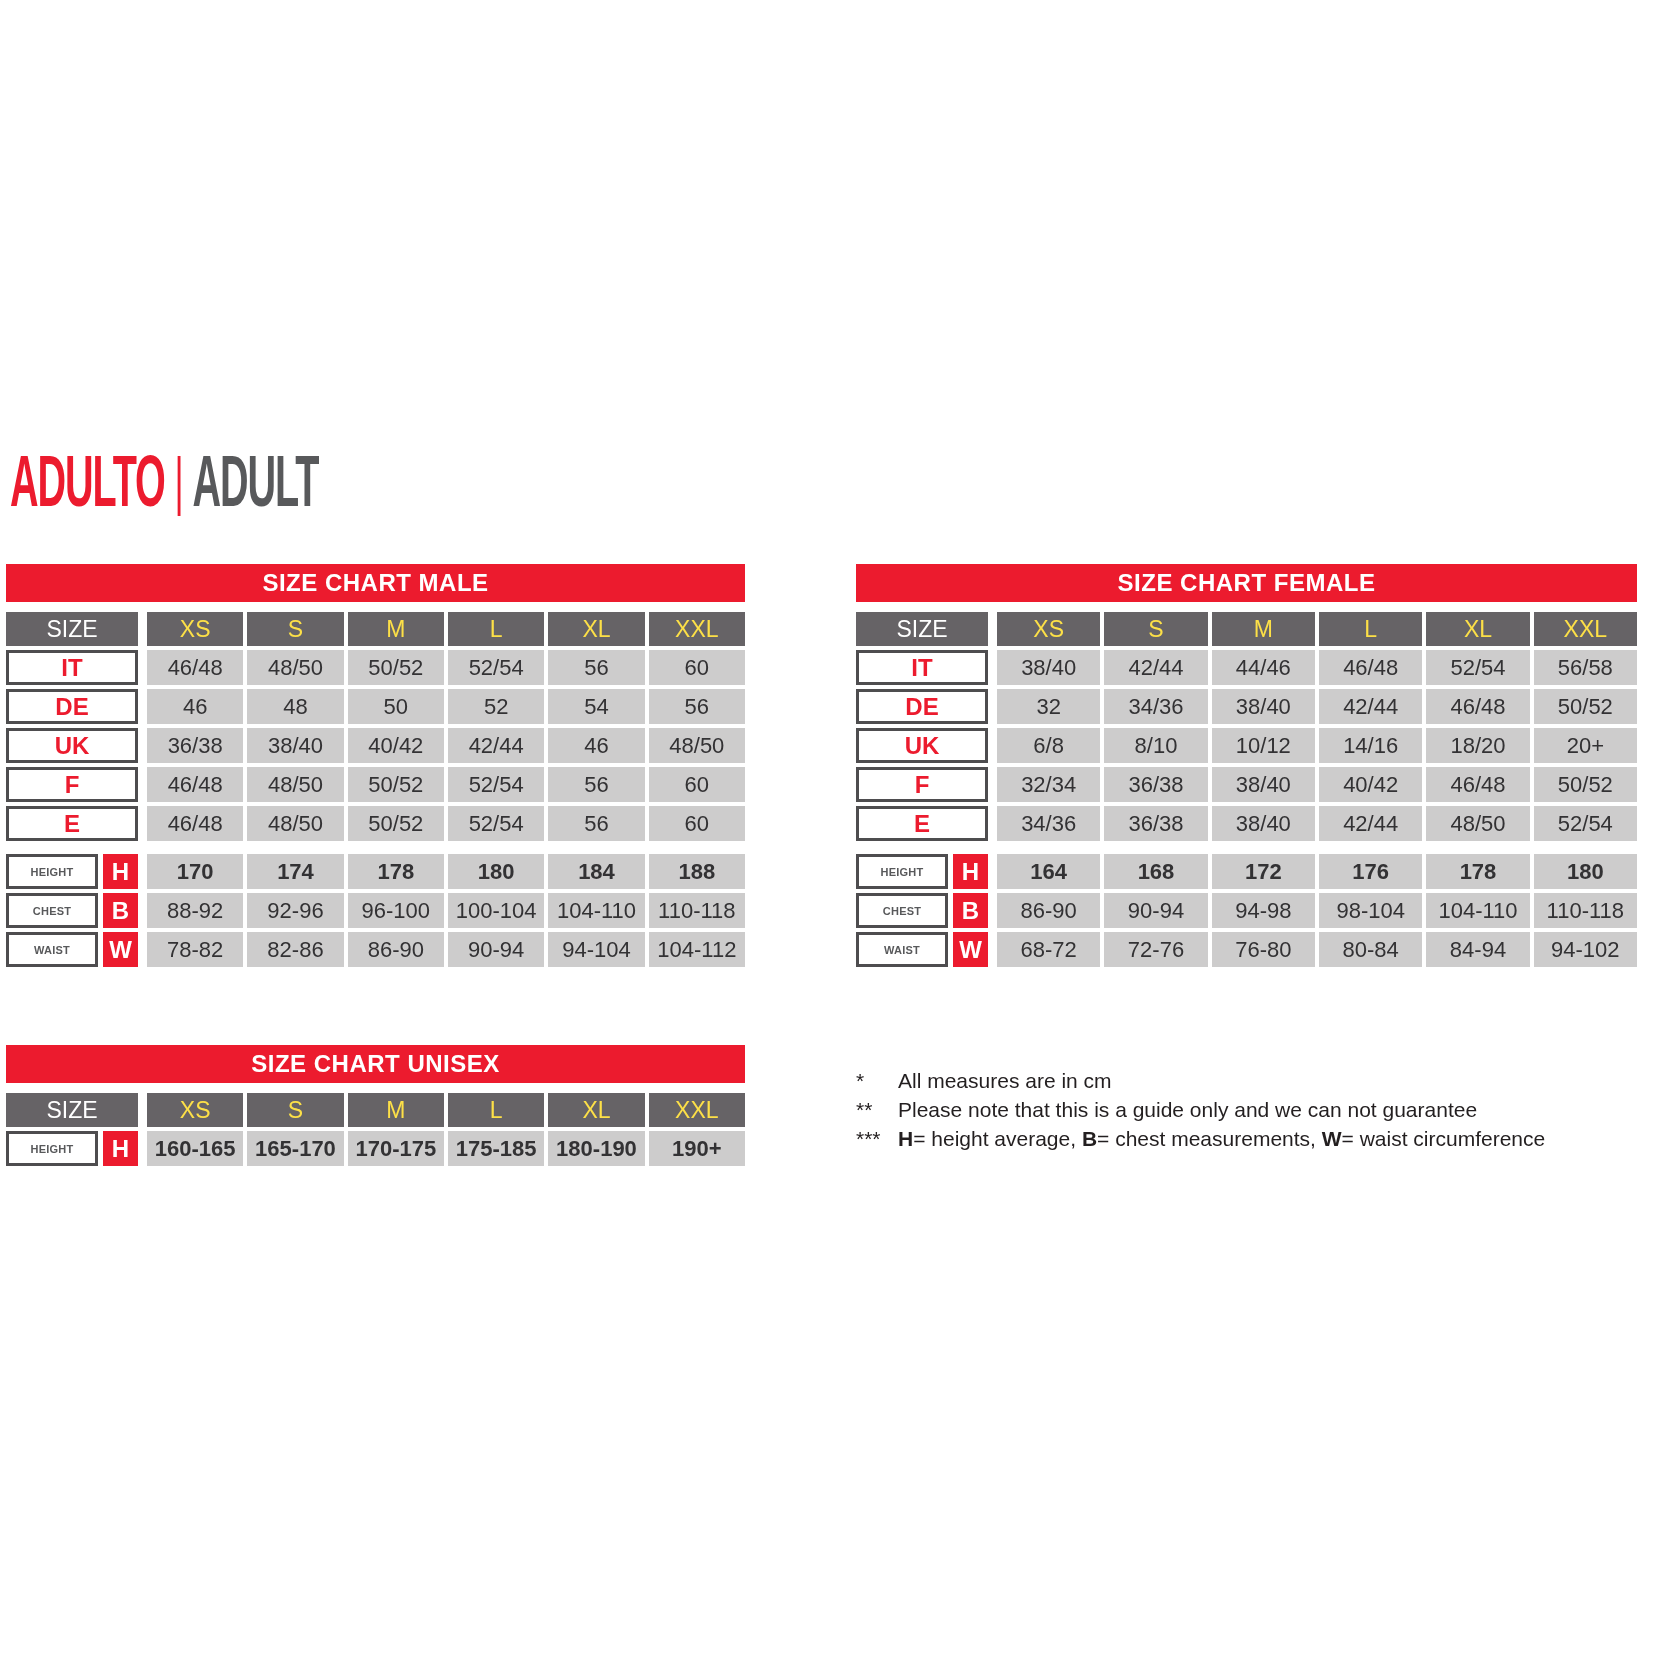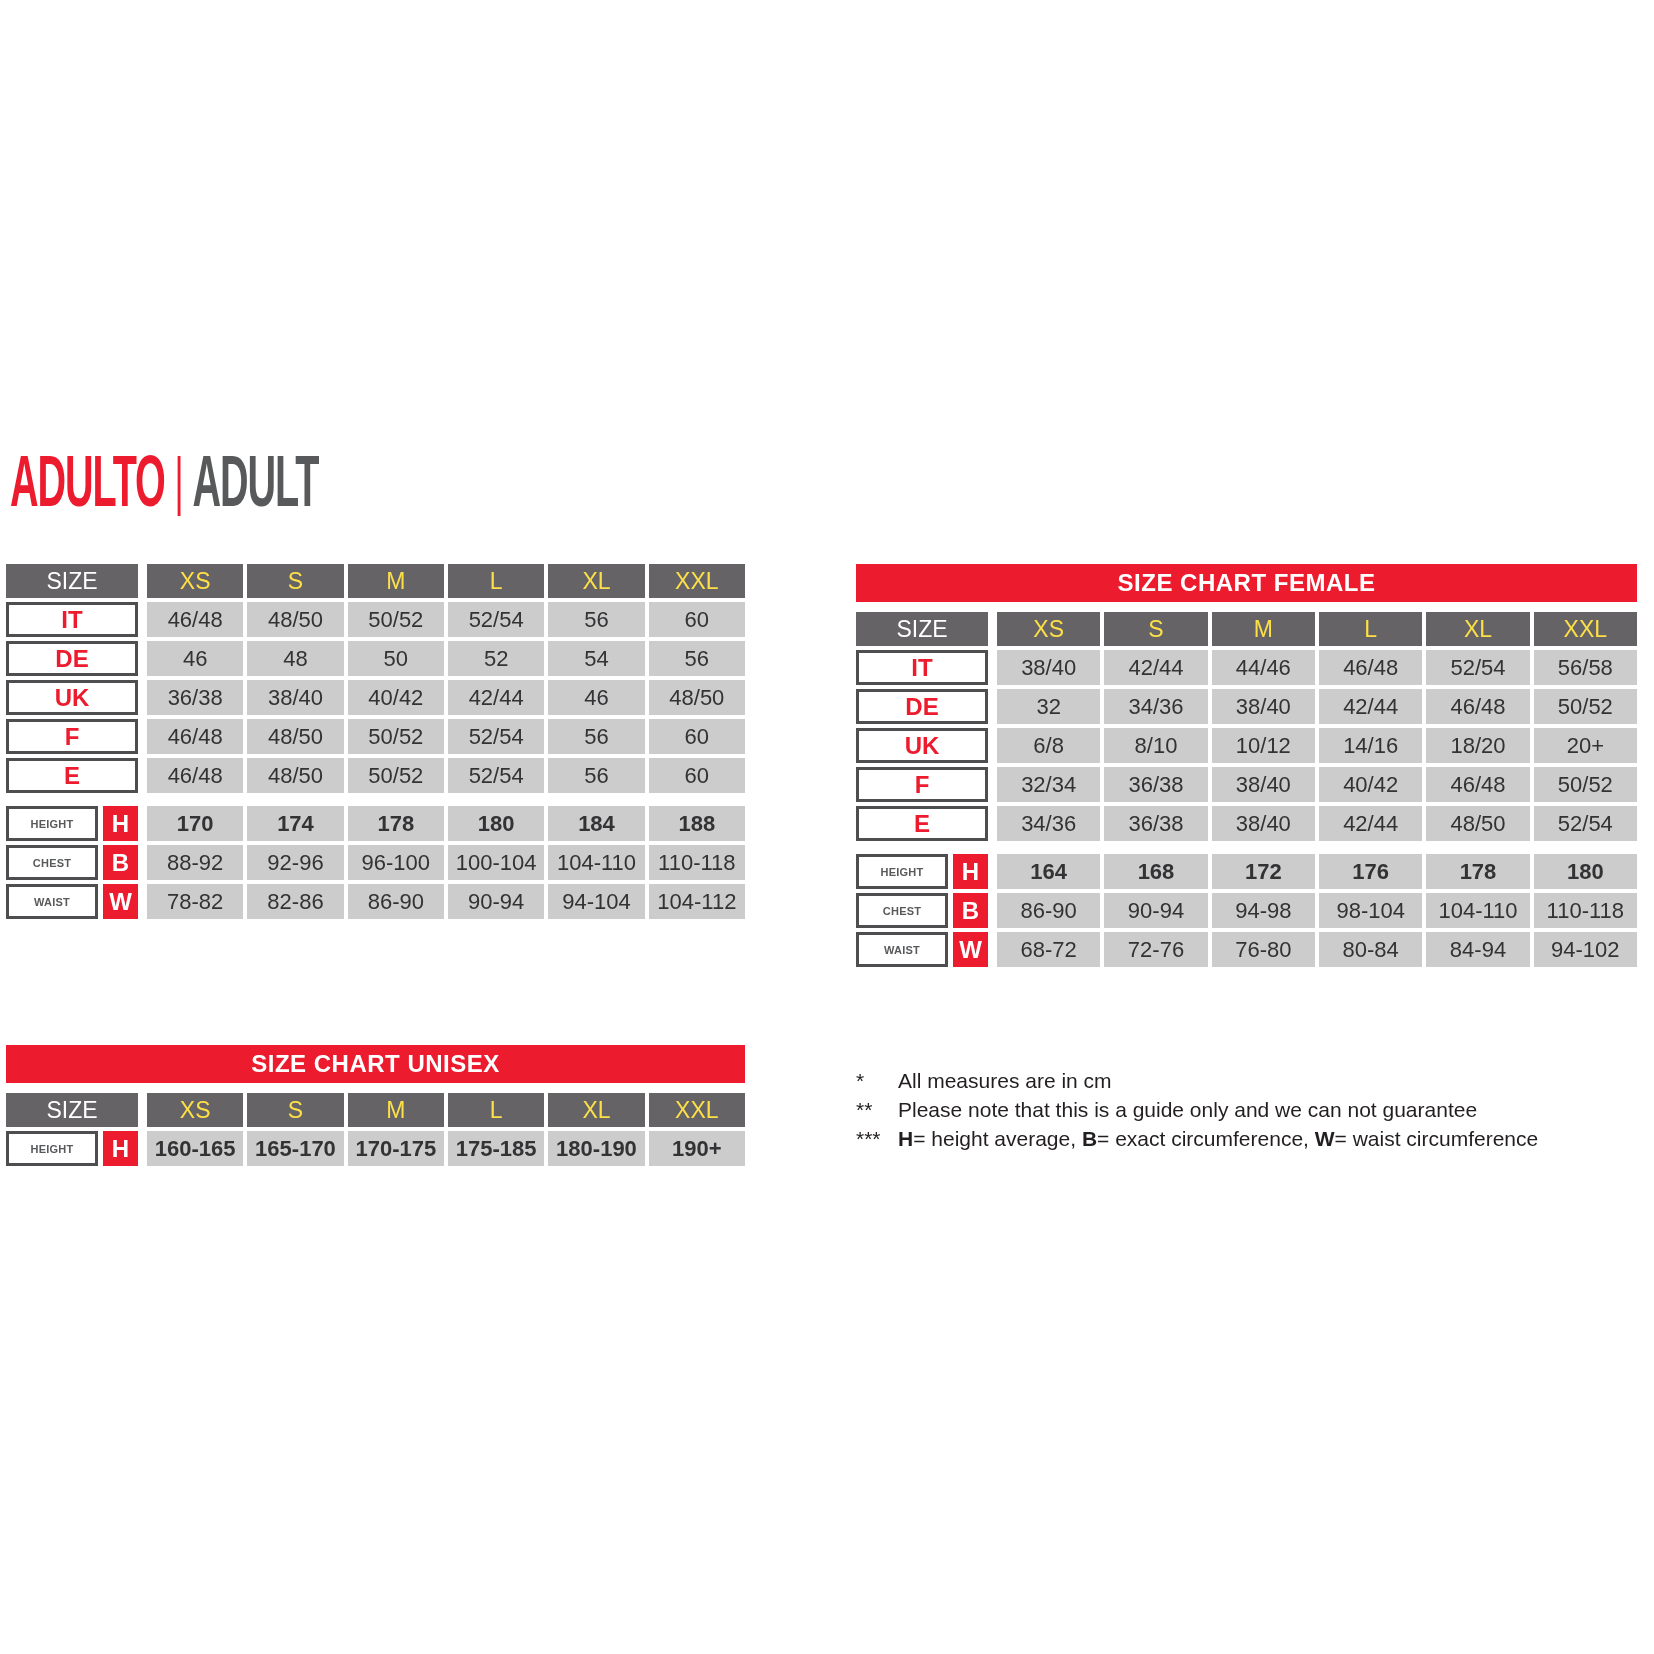--- a/index.html
+++ b/index.html
@@ -78,20 +78,21 @@
 
 <div class="page">
 
   <h1 class="title">
     <span class="t-red">ADULTO</span>
     <span class="t-sep">|</span>
     <span class="t-gray">ADULT</span>
   </h1>
 
   <section class="chart male">
+    <div class="banner">SIZE CHART MALE</div>
 
     <div class="trow thead">
       <div class="cell size-head">SIZE</div>
       <div class="vals">
         <div class="cell hcell">XS</div>
         <div class="cell hcell">S</div>
         <div class="cell hcell">M</div>
         <div class="cell hcell">L</div>
         <div class="cell hcell">XL</div>
         <div class="cell hcell">XXL</div>
@@ -348,17 +349,17 @@
       <div class="ntext">All measures are in cm</div>
     </div>
     <div class="note">
       <span class="mark">**</span>
       <div class="ntext">
         <div>Please note that this is a guide only and we can not guarantee</div>
       </div>
     </div>
     <div class="note">
       <span class="mark">***</span>
-      <div class="ntext"><b>H</b><span>= height average, </span><b>B</b><span>= exact circumference, </span><b>W</b><span>= waist circumference</span></div>
+      <div class="ntext"><b>H</b><span>= height average, </span><b>B</b><span>= chest measurements, </span><b>W</b><span>= waist circumference</span></div>
     </div>
   </div>
 
 </div>
 
 </body></html>

